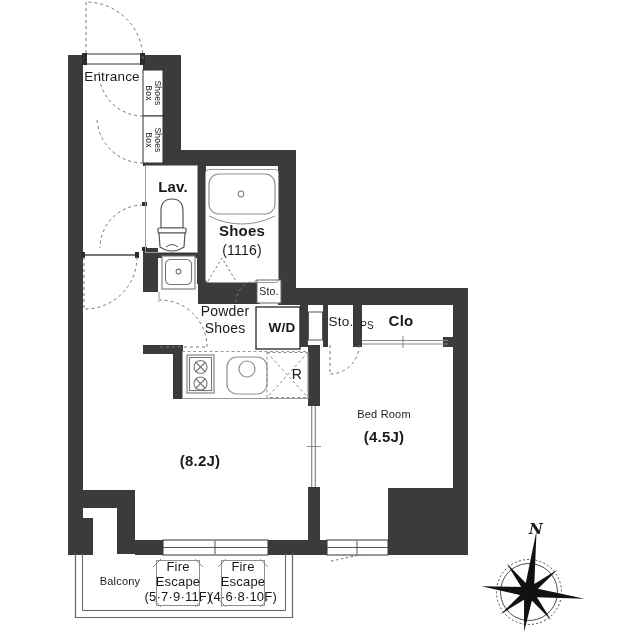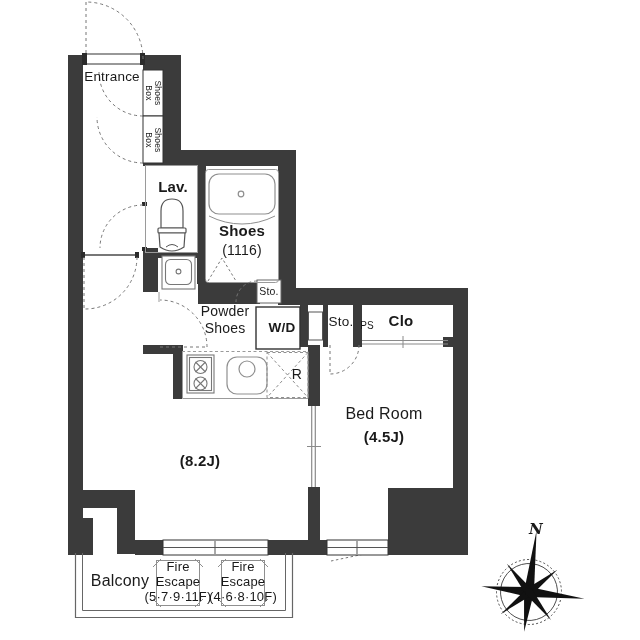--- a/index.html
+++ b/index.html
@@ -9,21 +9,21 @@
   .lbl{position:absolute;transform:translate(-50%,-50%);text-align:center;
        white-space:pre-line;line-height:1.18;color:#1a1a1a;letter-spacing:0.2px;}
   .lbl.rot{transform:translate(-50%,-50%) rotate(90deg);line-height:1.05;}
   .fs8{font-size:13px;line-height:1.15;}
   .fs85{font-size:8.5px;}
   .fs10{font-size:10px;}
   .fs105{font-size:10.5px;}
   .fs13{font-size:13.5px;}
   .fs14{font-size:14px;text-align:center;}
   .fs15{font-size:15px;font-weight:bold;}
-  .fs16{font-size:16px;}
+  .fs16{font-size:11px;}
   .fs17{font-size:17px;}
   .north{font-family:"DejaVu Serif",serif;font-style:italic;font-weight:bold;font-size:15px;}
 </style>
 </head>
 <body>
 
 <div class="canvas">
 
 <svg class="plan" width="640" height="640" viewBox="0 0 640 640">
 

